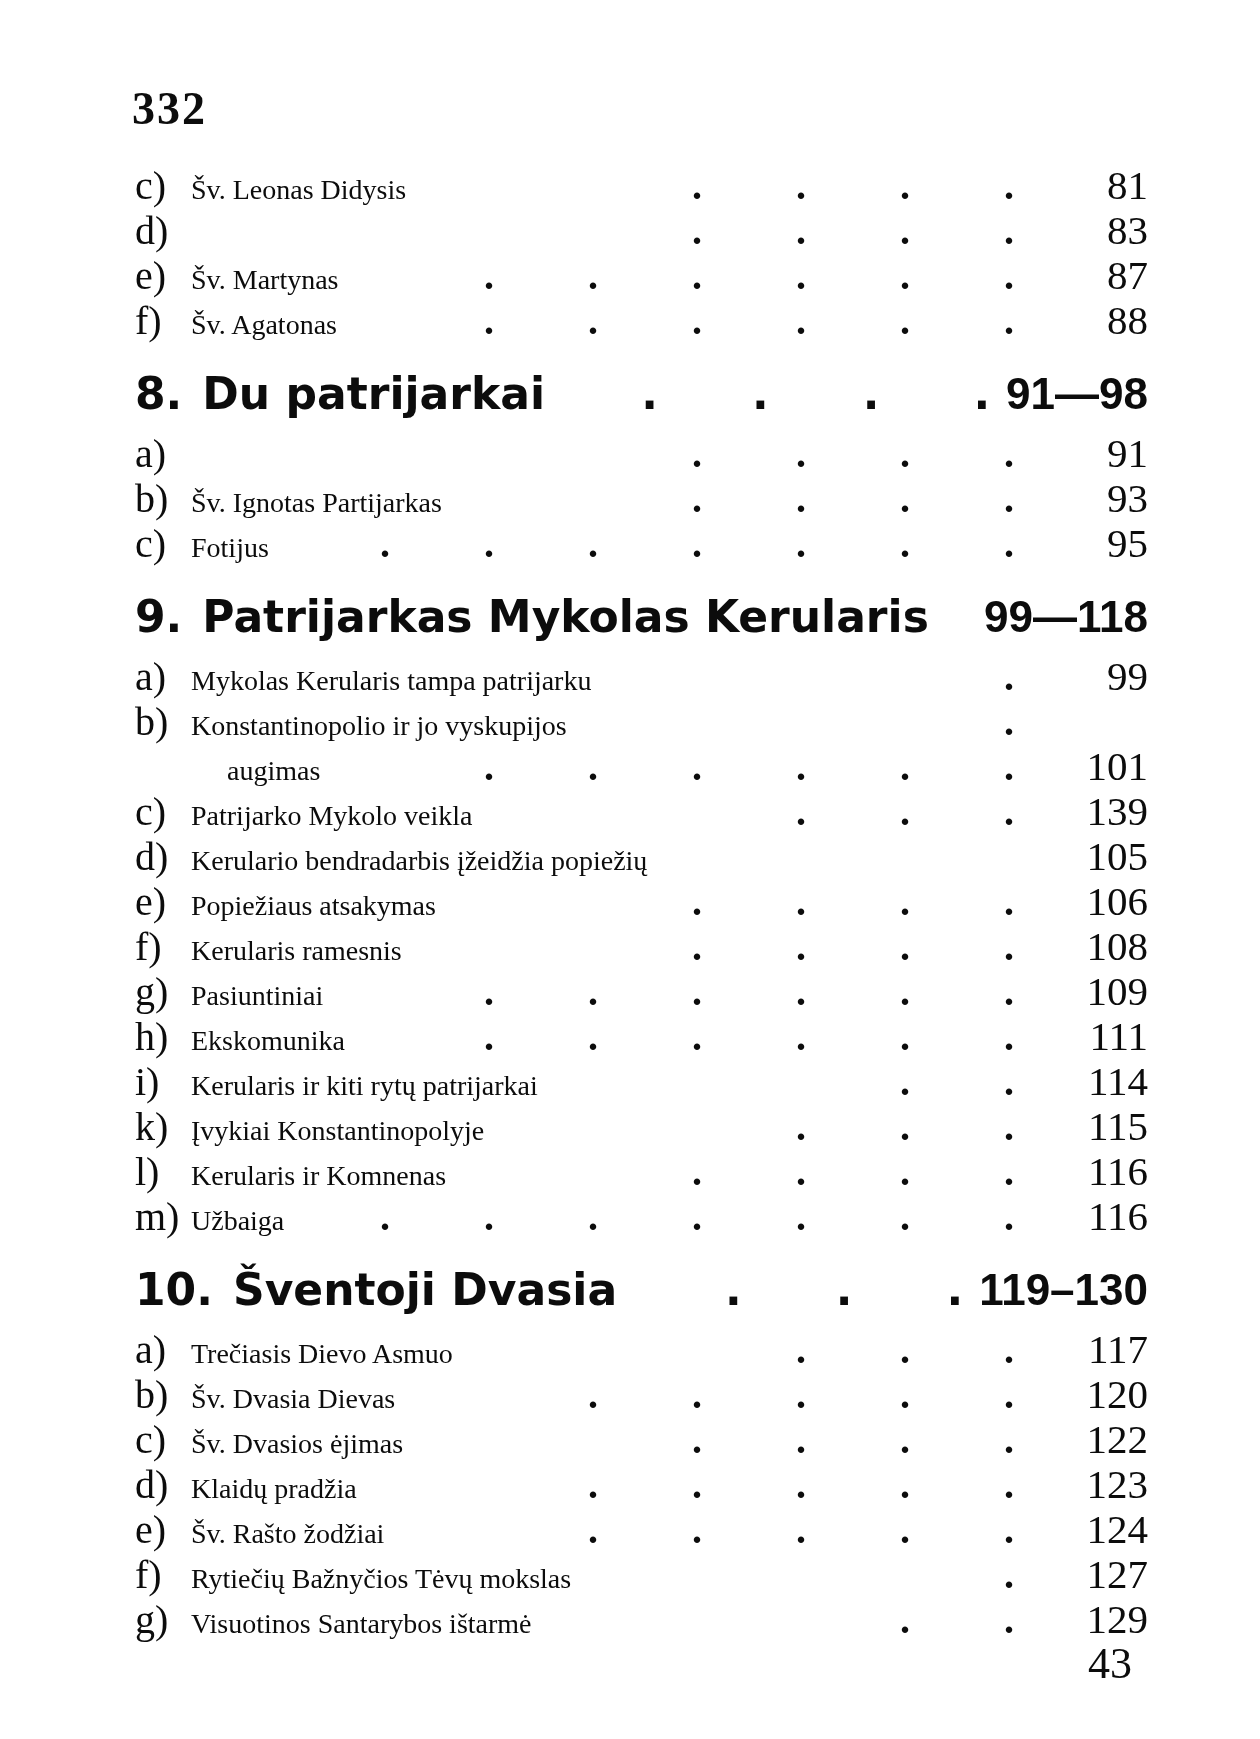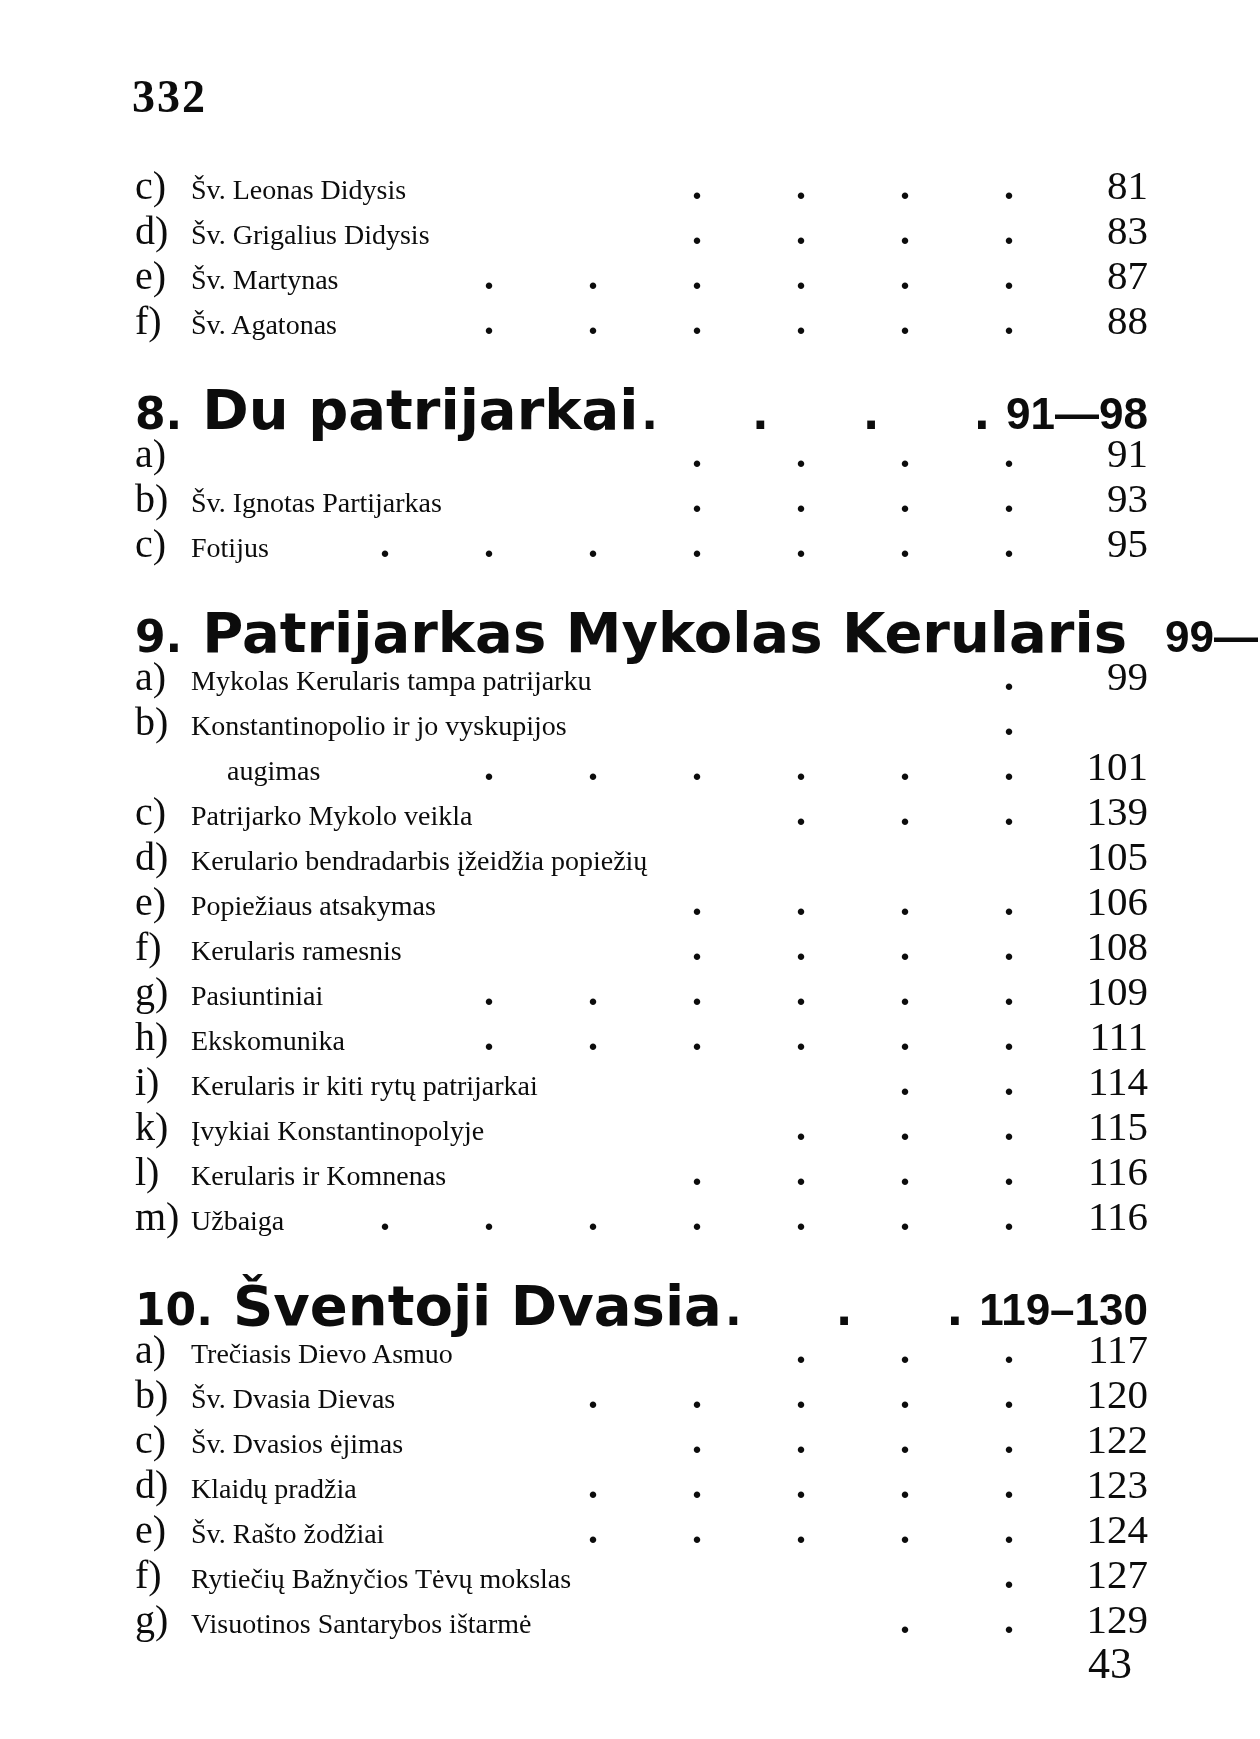--- a/index.html
+++ b/index.html
@@ -5,21 +5,21 @@
   html,body{margin:0;padding:0;background:#e8e8e8;}
   .page{
     position:relative;
     width:1260px;height:1739px;
     background:#ffffff;
     color:#0c0c0c;
     font-family:"Liberation Serif","DejaVu Serif",serif;
     overflow:hidden;
   }
   .page-number-top{
-    position:absolute;top:70px;left:132px;
+    position:absolute;top:82px;left:132px;
     font-size:46px;font-weight:700;letter-spacing:2px;
   }
   .toc{
     position:absolute;top:163px;left:135px;right:112px;
   }
   .row{
     display:flex;align-items:baseline;
     height:45px;line-height:45px;
     white-space:nowrap;
   }
@@ -33,21 +33,21 @@
   .row .dot{font-size:40px;font-weight:700;}
   .row .pagenum{flex:0 0 auto;min-width:118px;text-align:right;font-size:41px;}
   .row.continuation .title{padding-left:36px;}
   .row.heading{
     font-family:"DejaVu Sans","Liberation Sans",sans-serif;
     font-weight:700;
     height:58px;line-height:58px;
     margin:22px 0 8px 0;
   }
   .row.heading .label{flex:0 0 auto;padding-right:20px;font-size:44px;}
-  .row.heading .title{font-size:56px;margin-top:16px;}
+  .row.heading .title{font-size:44px;}
   .row.heading .dot{font-size:44px;}
   .row.heading .pagenum{font-size:44px;font-family:Liberation Sans, sans-serif;}
   .page-number-bottom{
     position:absolute;top:1638px;right:128px;width:160px;
     text-align:right;font-size:44px;
   }
 </style>
 </head>
 <body>
 
@@ -61,21 +61,20 @@
         <span class="dots">
           <span class="dot">.</span>
           <span class="dot">.</span>
           <span class="dot">.</span>
           <span class="dot">.</span>
         </span>
         <span class="pagenum">81</span>
       </div>
       <div class="row entry">
         <span class="label">d)</span>
-        <span class="title">Šv. Grigalius Didysis</span>
         <span class="dots">
           <span class="dot">.</span>
           <span class="dot">.</span>
           <span class="dot">.</span>
           <span class="dot">.</span>
         </span>
         <span class="pagenum">83</span>
       </div>
       <div class="row entry">
         <span class="label">e)</span>

